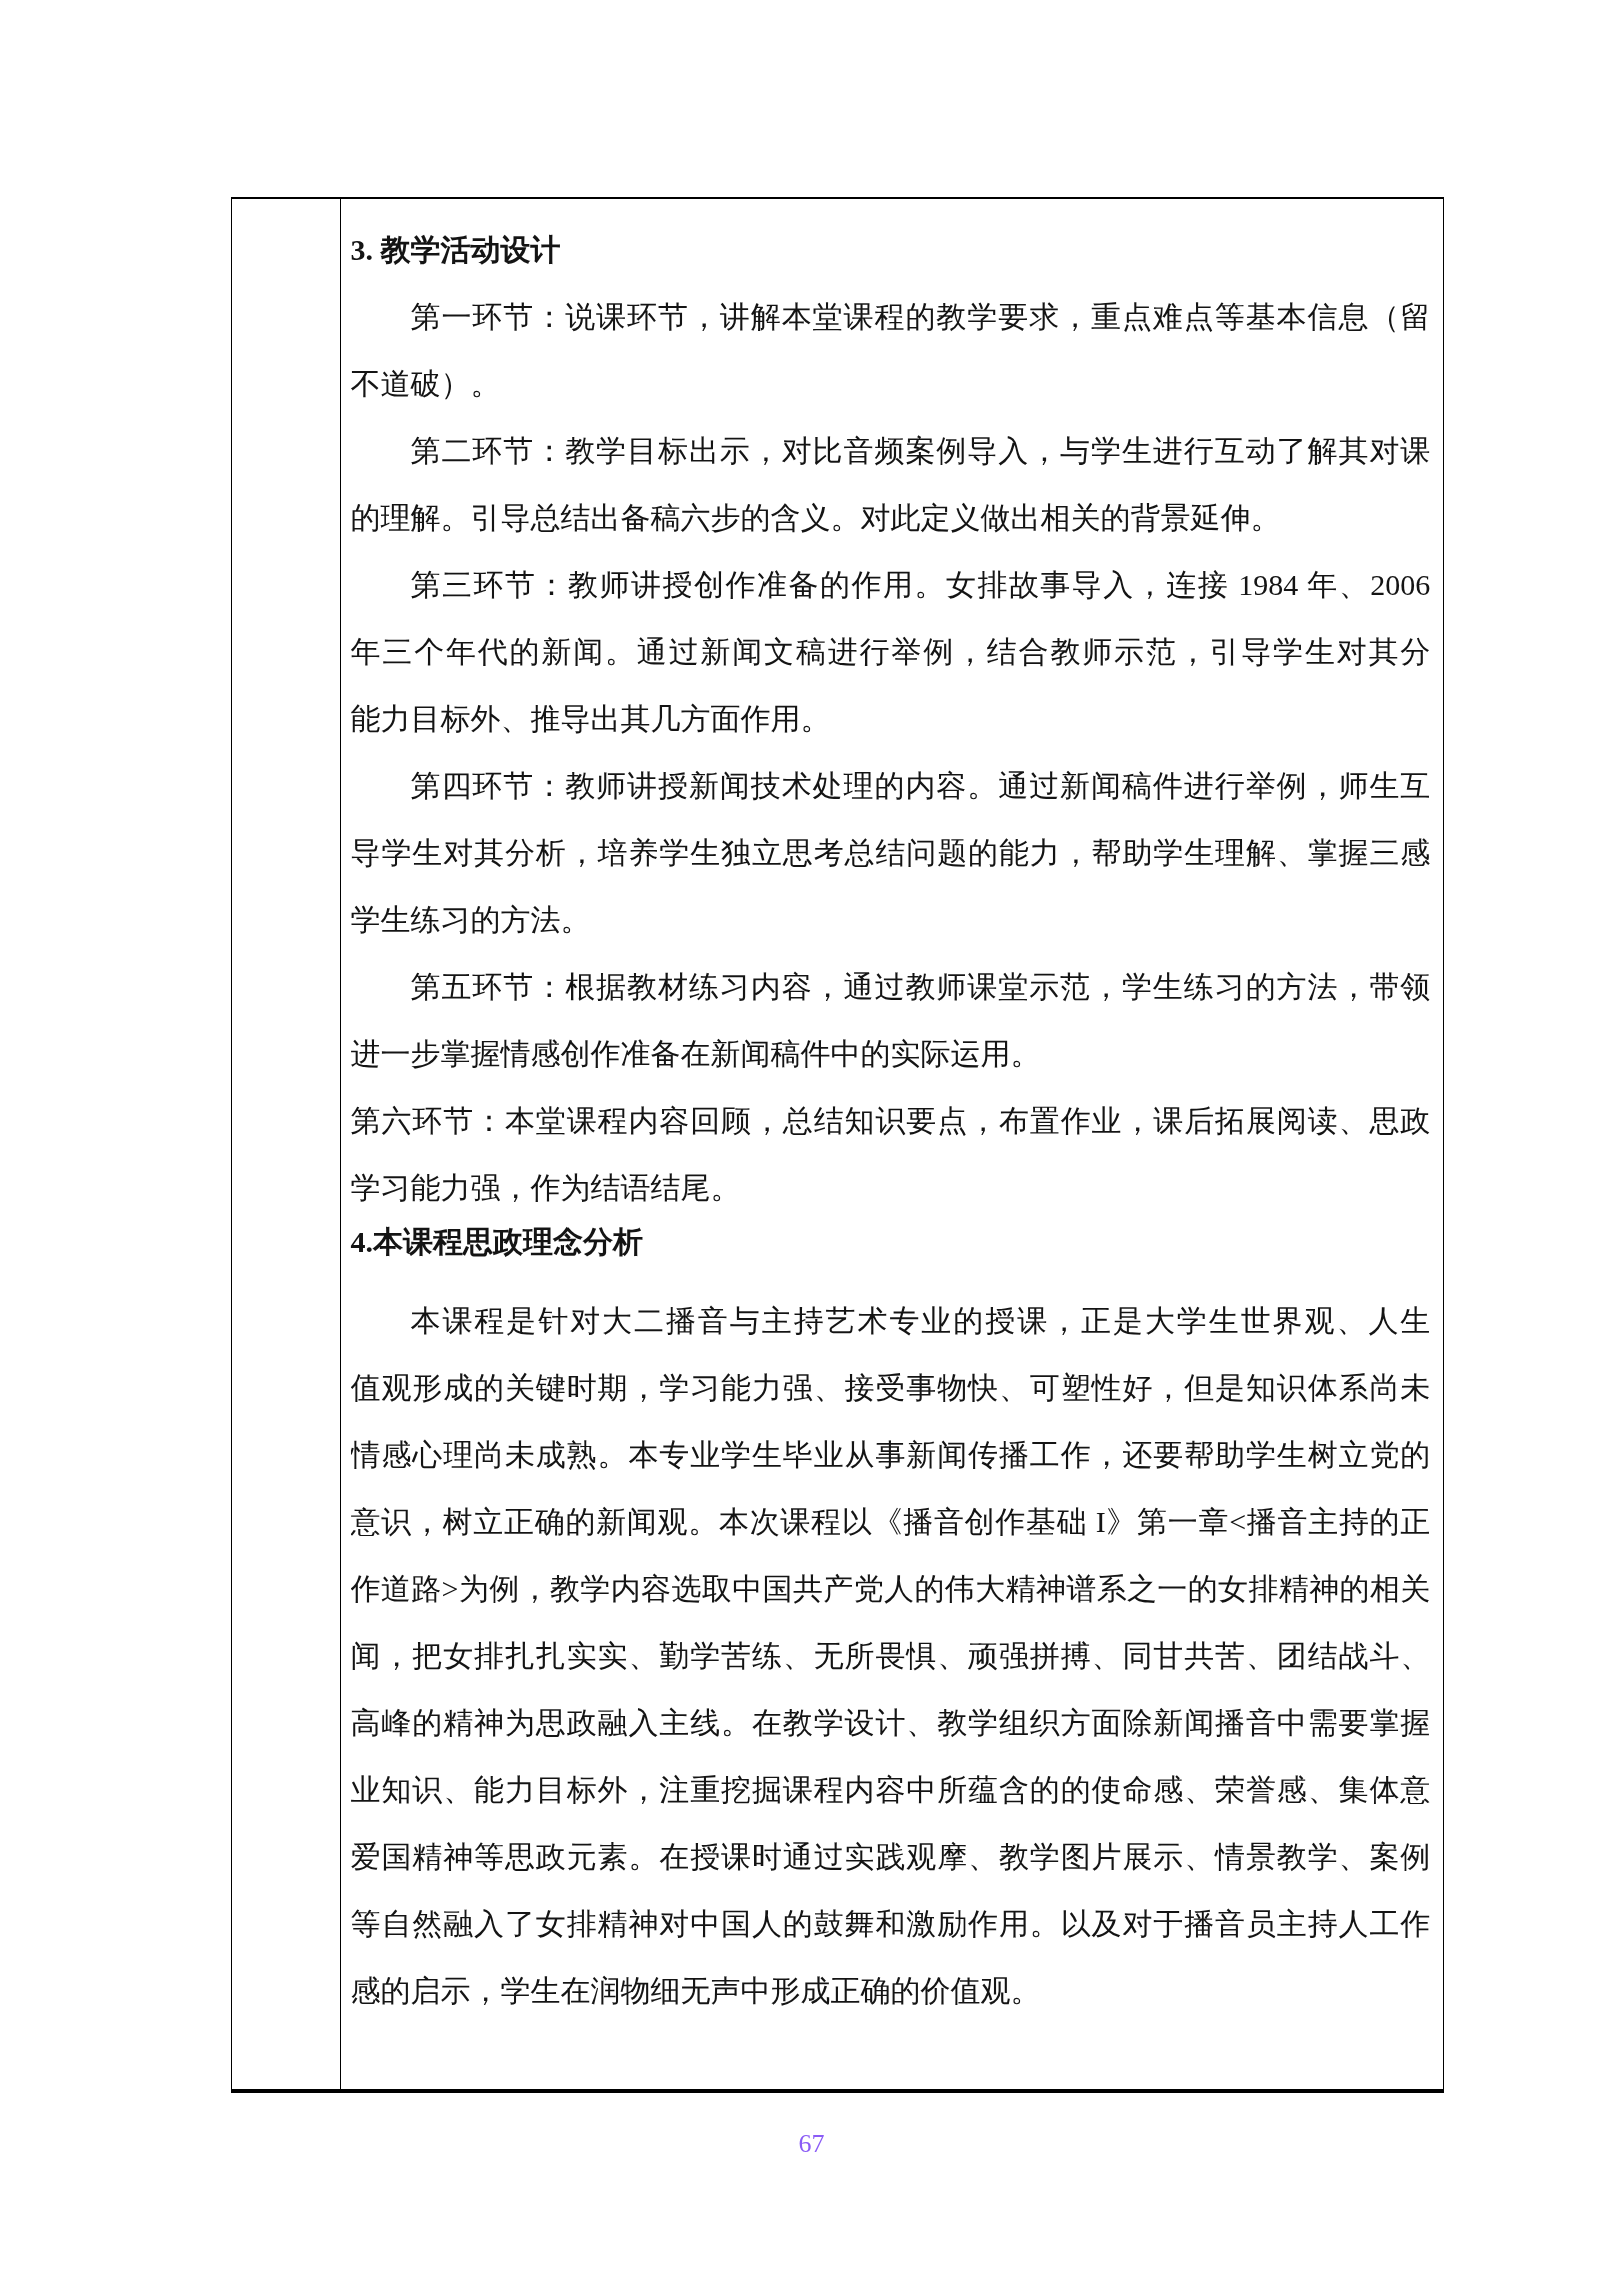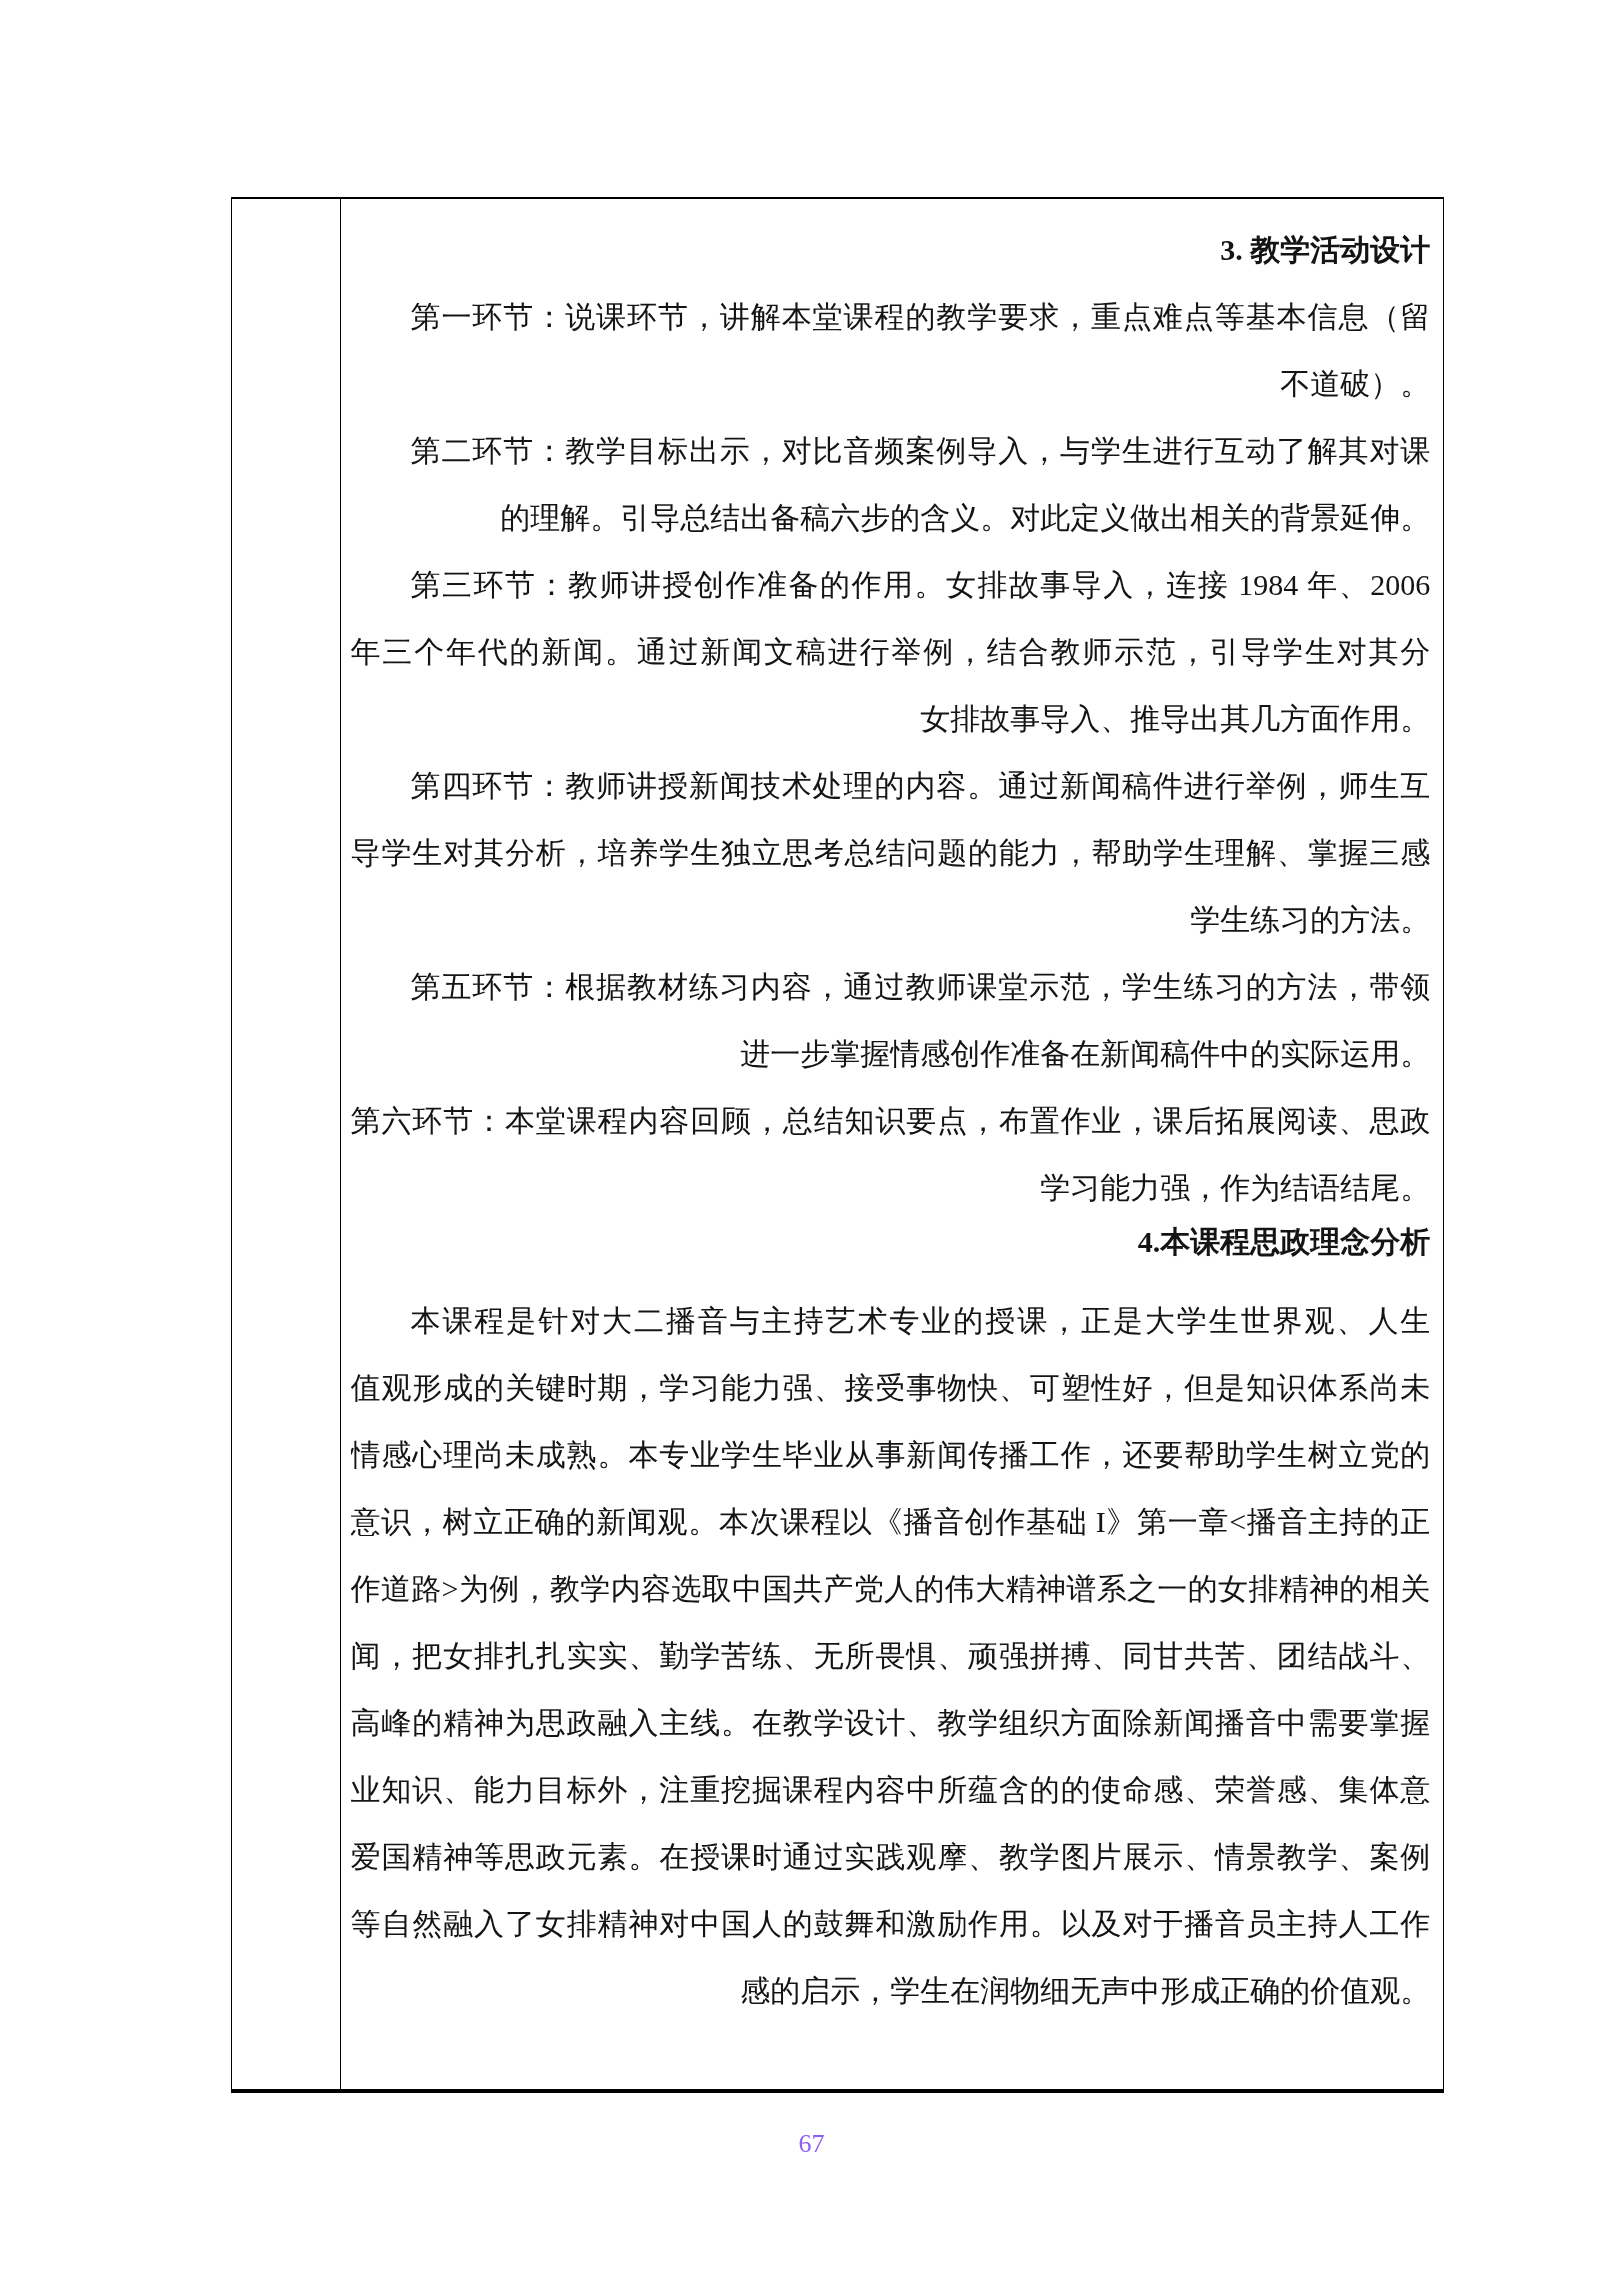--- a/index.html
+++ b/index.html
@@ -31,21 +31,21 @@
   .cell-main{
     flex:1;
     box-sizing:border-box;
     padding:17.4px 12.7px 0 9.5px;
     font-size:30px;
     overflow:hidden;
   }
   .line{
     height:67px;
     line-height:67px;
-    text-align:right;
+    text-align:left;
     white-space:nowrap;
   }
   .line.fill{
     white-space:normal;
     text-align:justify;
     text-align-last:justify;
     text-justify:inter-character;
     overflow:hidden;
   }
   .line.indent{ text-indent:60px; }
@@ -67,21 +67,21 @@
   <div class="doc-table">
     <div class="cell-left"></div>
     <div class="cell-main" id="content-cell">
         <div class="line bold">3. 教学活动设计</div>
         <div class="line fill indent">第一环节：说课环节，讲解本堂课程的教学要求，重点难点等基本信息（留悬念，</div>
         <div class="line">不道破）。</div>
         <div class="line fill indent">第二环节：教学目标出示，对比音频案例导入，与学生进行互动了解其对课堂内容</div>
         <div class="line">的理解。引导总结出备稿六步的含义。对此定义做出相关的背景延伸。</div>
         <div class="line fill indent">第三环节：教师讲授创作准备的作用。女排故事导入，连接 1984 年、2006 年、2021</div>
         <div class="line fill">年三个年代的新闻。通过新闻文稿进行举例，结合教师示范，引导学生对其分析，帮</div>
-        <div class="line">女排故事导入、推导出其几方面作用。</div>
+        <div class="line">能力目标外、推导出其几方面作用。</div>
         <div class="line fill indent">第四环节：教师讲授新闻技术处理的内容。通过新闻稿件进行举例，师生互动，引</div>
         <div class="line fill">导学生对其分析，培养学生独立思考总结问题的能力，帮助学生理解、掌握三感和创</div>
         <div class="line">学生练习的方法。</div>
         <div class="line fill indent">第五环节：根据教材练习内容，通过教师课堂示范，学生练习的方法，带领学生</div>
         <div class="line">进一步掌握情感创作准备在新闻稿件中的实际运用。</div>
         <div class="line fill">第六环节：本堂课程内容回顾，总结知识要点，布置作业，课后拓展阅读、思政教育</div>
         <div class="line">学习能力强，作为结语结尾。</div>
         <div class="line tight">4.本课程思政理念分析</div>
         <div class="line fill indent">本课程是针对大二播音与主持艺术专业的授课，正是大学生世界观、人生观、价</div>
         <div class="line fill">值观形成的关键时期，学习能力强、接受事物快、可塑性好，但是知识体系尚未完成，</div>

